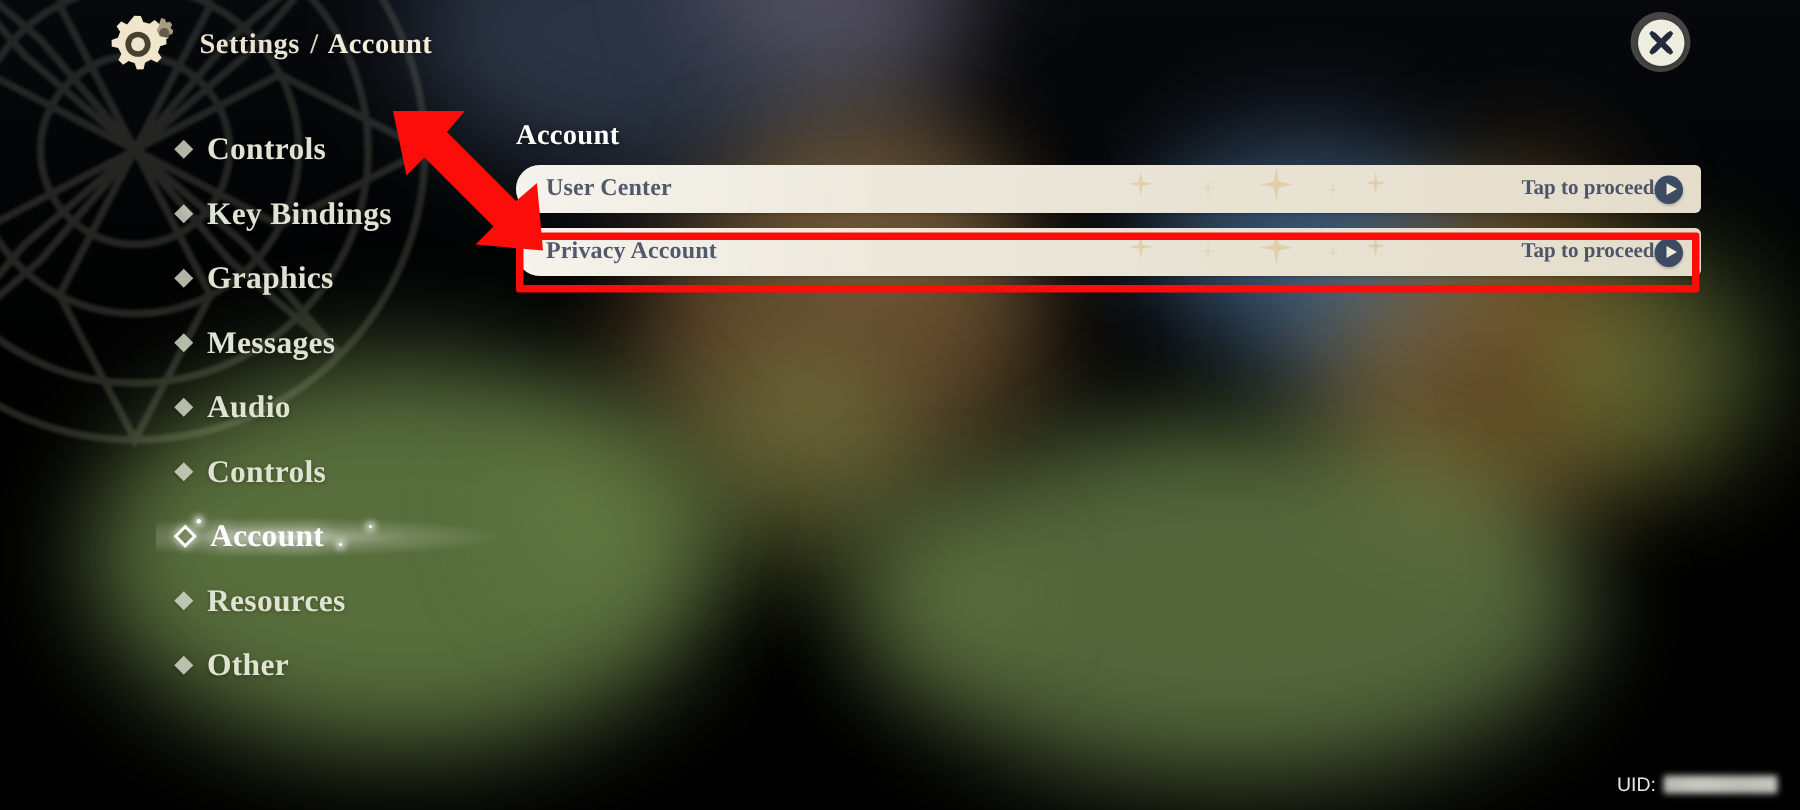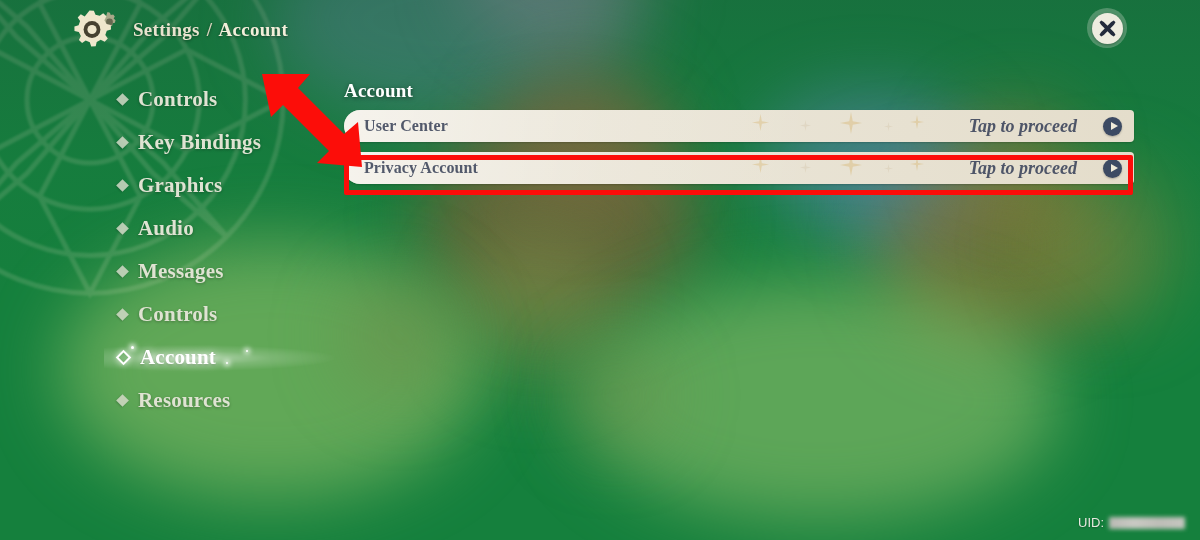--- a/index.html
+++ b/index.html
@@ -8,21 +8,21 @@
     width:1200px; height:540px;
     overflow:hidden;
     font-family:"Liberation Serif", "DejaVu Serif", serif;
   }
 
   
   #screen {
     position:relative;
     width:1200px; height:540px;
     overflow:hidden;
-    background:#15803d;
+    background:#000000;
   }
 
   .bg-layer { position:absolute; inset:-60px; }
 
   .bg-sky {
     background:
       linear-gradient(180deg,
         #3e4a63 0%,
         #4a5670 9%,
         #5a6880 17%,
@@ -205,25 +205,24 @@
     white-space:nowrap;
   }
 
   .row-right {
     position:relative; z-index:2;
     margin-left:auto;
     display:flex; align-items:center;
     padding-right:12px;
   }
   .row-action {
-    font-size:18px; font-weight:bold;
+    font-size:14px; font-weight:bold;
     color:#4e5568;
     white-space:nowrap;
-    margin-right:26px;
-    font-style:italic;
+    margin-right:0;
   }
   .arrow-btn {
     width:19px; height:19px; border-radius:50%;
     background:#3c4a63;
     display:flex; align-items:center; justify-content:center;
     flex:none;
     box-shadow:0 1px 2px rgba(0,0,0,.25);
     cursor:pointer;
   }
   .arrow-tri {
@@ -347,41 +346,45 @@
       <div class="nav-item">
         <div class="nav-diamond"></div>
         <div class="nav-label">Key Bindings</div>
       </div>
       <div class="nav-item">
         <div class="nav-diamond"></div>
         <div class="nav-label">Graphics</div>
       </div>
       <div class="nav-item">
         <div class="nav-diamond"></div>
+        <div class="nav-label">Messages</div>
+      </div>
+      <div class="nav-item">
+        <div class="nav-diamond"></div>
         <div class="nav-label">Audio</div>
-      </div>
-      <div class="nav-item">
-        <div class="nav-diamond"></div>
-        <div class="nav-label">Messages</div>
       </div>
       <div class="nav-item">
         <div class="nav-diamond"></div>
         <div class="nav-label">Controls</div>
       </div>
       <div class="nav-item active">
         <div class="nav-glow"></div>
         <div class="nav-diamond"></div>
         <div class="nav-label">Account</div>
         <div class="nav-spark" style="left: 131px; top: 10px; width: 3px; height: 3px;"></div>
         <div class="nav-spark" style="left: 246px; top: 14px; width: 2px; height: 2px;"></div>
         <div class="nav-spark" style="left: 226px; top: 26px; width: 2px; height: 2px;"></div>
       </div>
       <div class="nav-item">
         <div class="nav-diamond"></div>
         <div class="nav-label">Resources</div>
+      </div>
+      <div class="nav-item">
+        <div class="nav-diamond"></div>
+        <div class="nav-label">Other</div>
       </div>
     </div>
 
   <div class="content">
     <div class="section-title">Account</div>
     <div class="row-list" id="row-list">
         <div class="row">
           <div class="row-sparkles">
             <div class="spark" style="left: 8px; top: 4px; width: 17px; height: 17px;"></div>
             <div class="spark dim" style="left: 56px; top: 10px; width: 11px; height: 11px;"></div>

